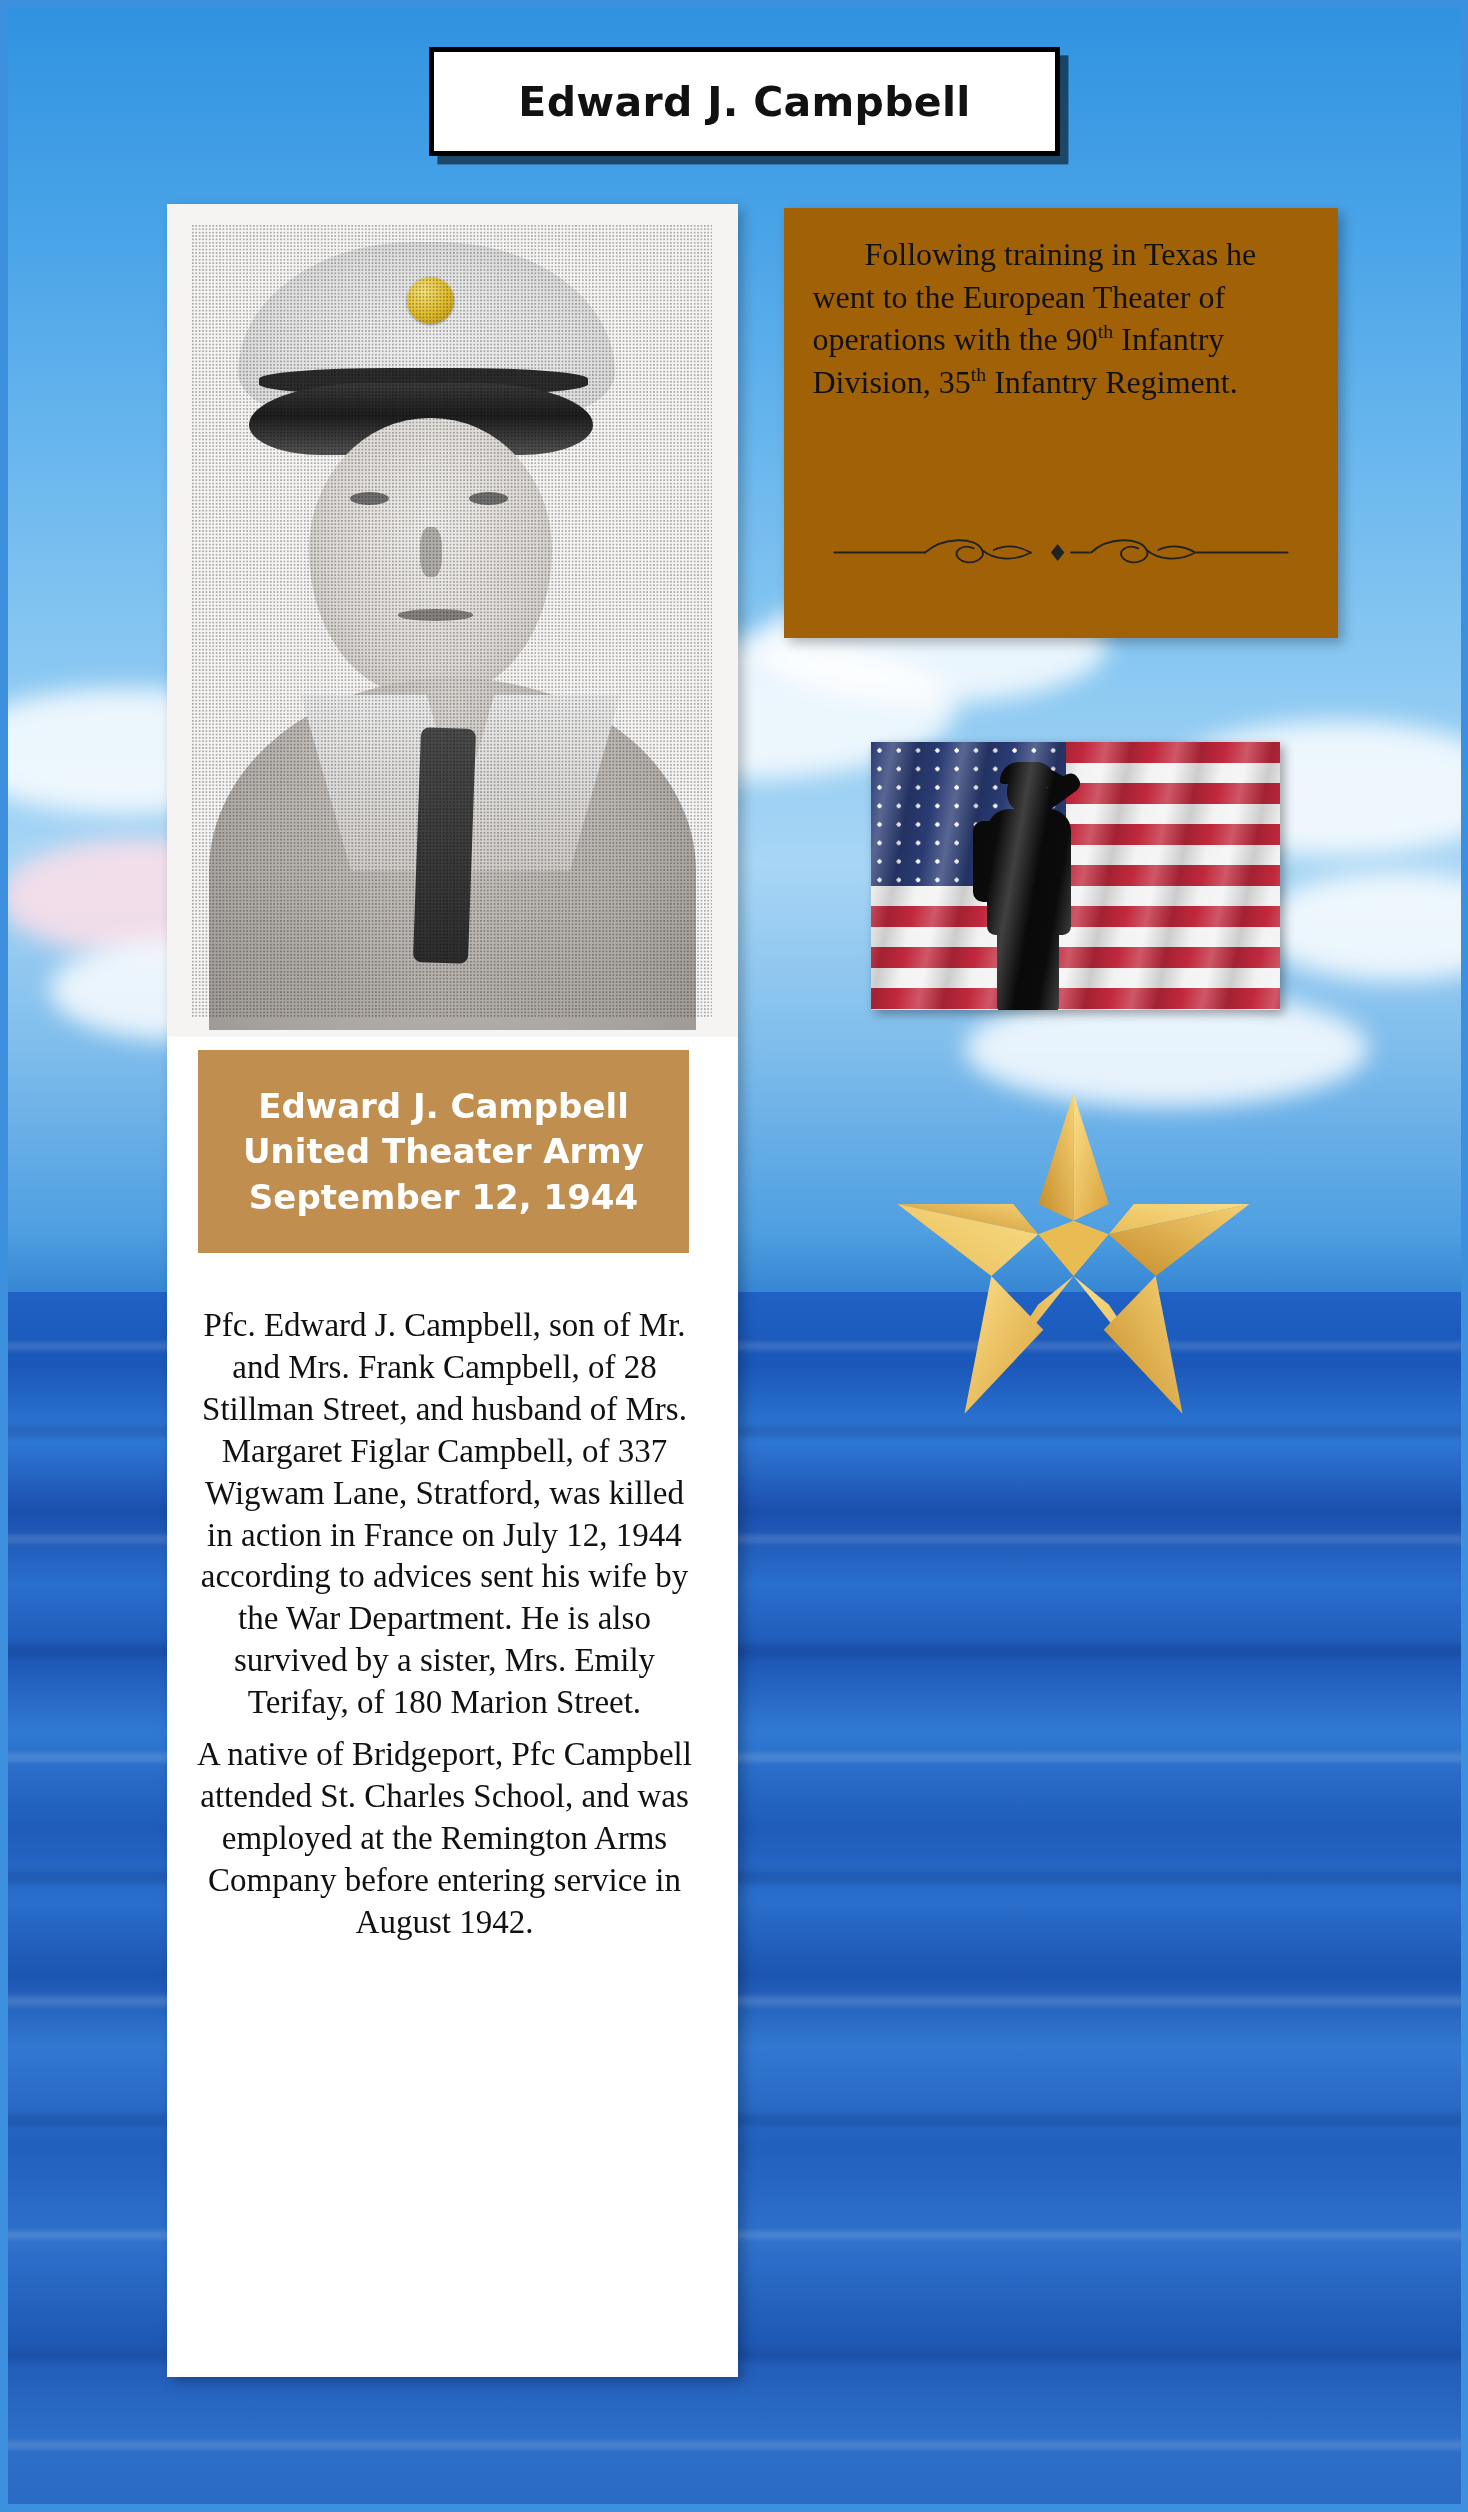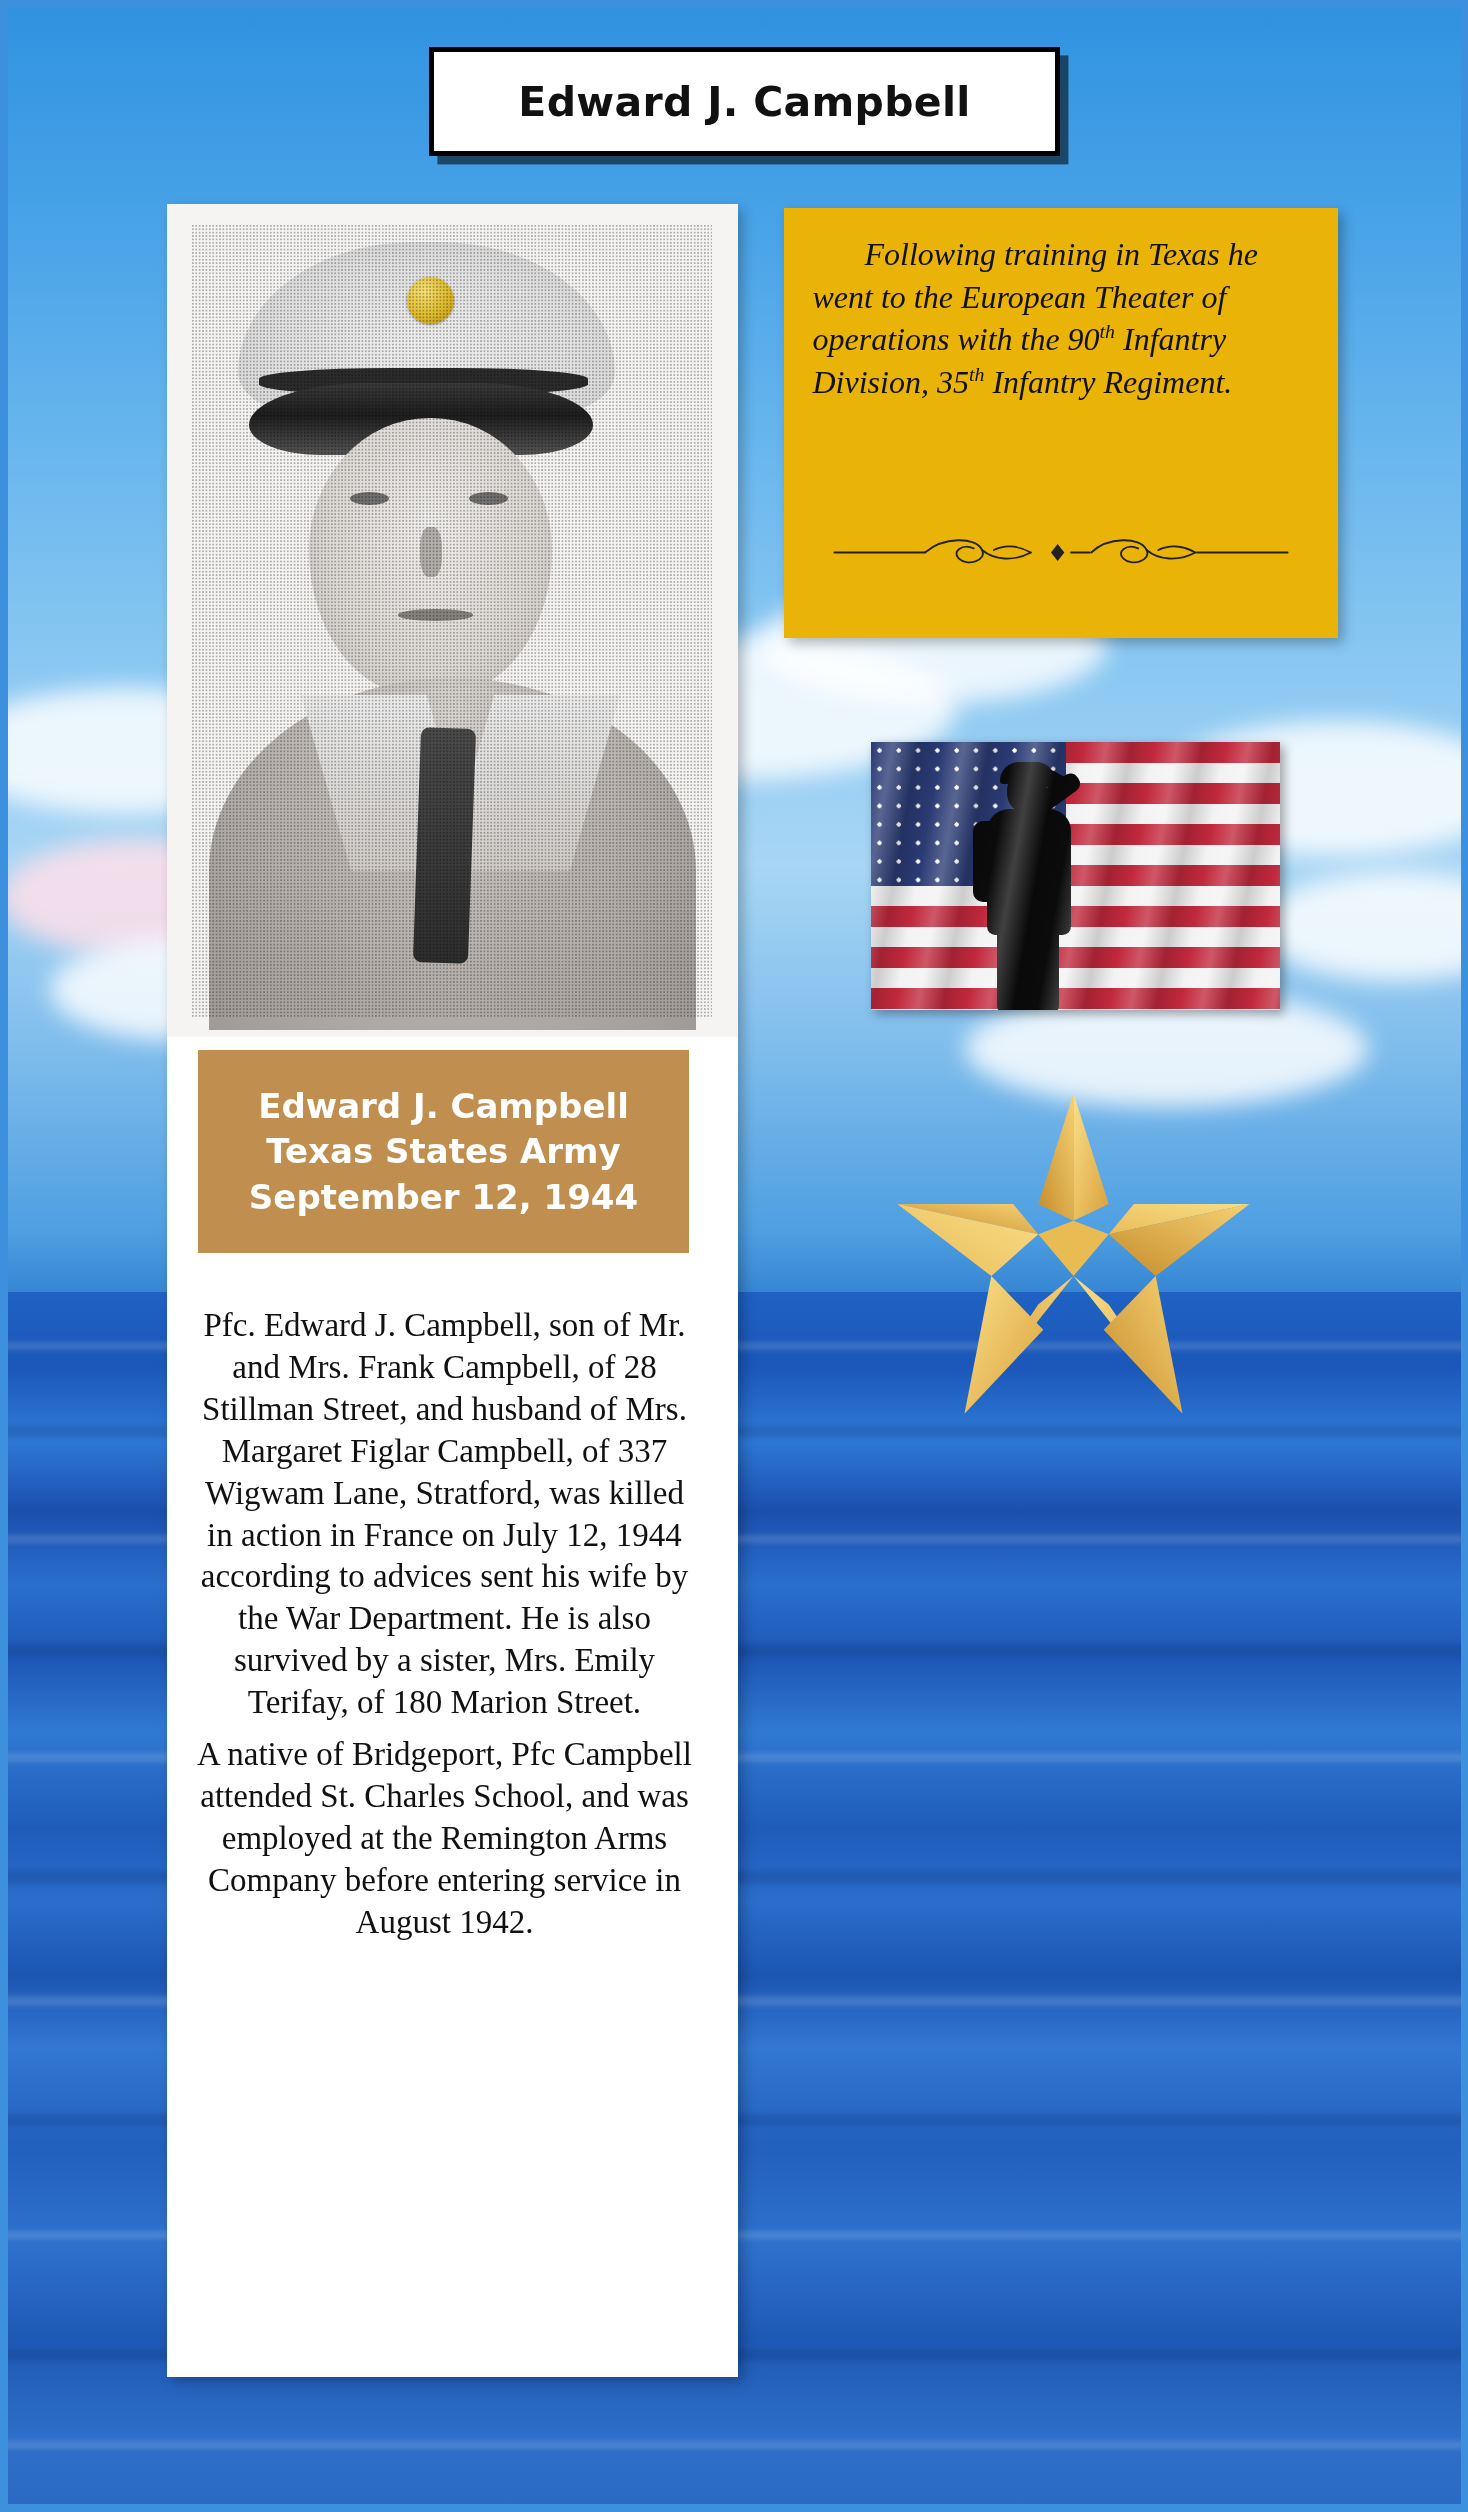--- a/index.html
+++ b/index.html
@@ -288,25 +288,24 @@
     text-align: center;
   }
 
   
   .info-card {
     position: absolute;
     left: 784px;
     top: 208px;
     width: 554px;
     height: 430px;
-    background: #eab308;
+    background: #a16207;
     box-shadow: 5px 5px 11.7px rgba(0,0,0,0.28);
     box-sizing: border-box;
     padding: 25px 28.5px 0 28.5px;
-    font-style: italic;
   }
   .info-card p {
     margin: 0;
     font-family: "Liberation Serif", serif;
     font-size: 32px;
     line-height: 1.33;
     color: #111111;
     text-indent: 52px;
   }
   .info-card sup {
@@ -476,21 +475,21 @@
       <div class="p-shoulders"></div>
       <div class="p-collar-l"></div>
       <div class="p-collar-r"></div>
       <div class="p-tie"></div>
       <div class="halftone"></div>
     </div>
   </div>
 
   <div class="caption-bar">
     <div class="caption-line">Edward J. Campbell</div>
-    <div class="caption-line">Texas States Army</div>
+    <div class="caption-line">United Theater Army</div>
     <div class="caption-line">September 12, 1944</div>
   </div>
 
   <div class="body-text">
     <p>Pfc. Edward J. Campbell, son of Mr. and Mrs. Frank Campbell, of 28 Stillman Street, and husband of Mrs. Margaret Figlar Campbell, of 337 Wigwam Lane, Stratford, was killed in action in France on July 12, 1944 according to advices sent his wife by the War Department. He is also survived by a sister, Mrs. Emily Terifay, of 180 Marion Street.</p>
     <p>A native of Bridgeport, Pfc Campbell attended St. Charles School, and was employed at the Remington Arms Company before entering service in August 1942.</p>
   </div>
 
   <div class="info-card">
     <p>

